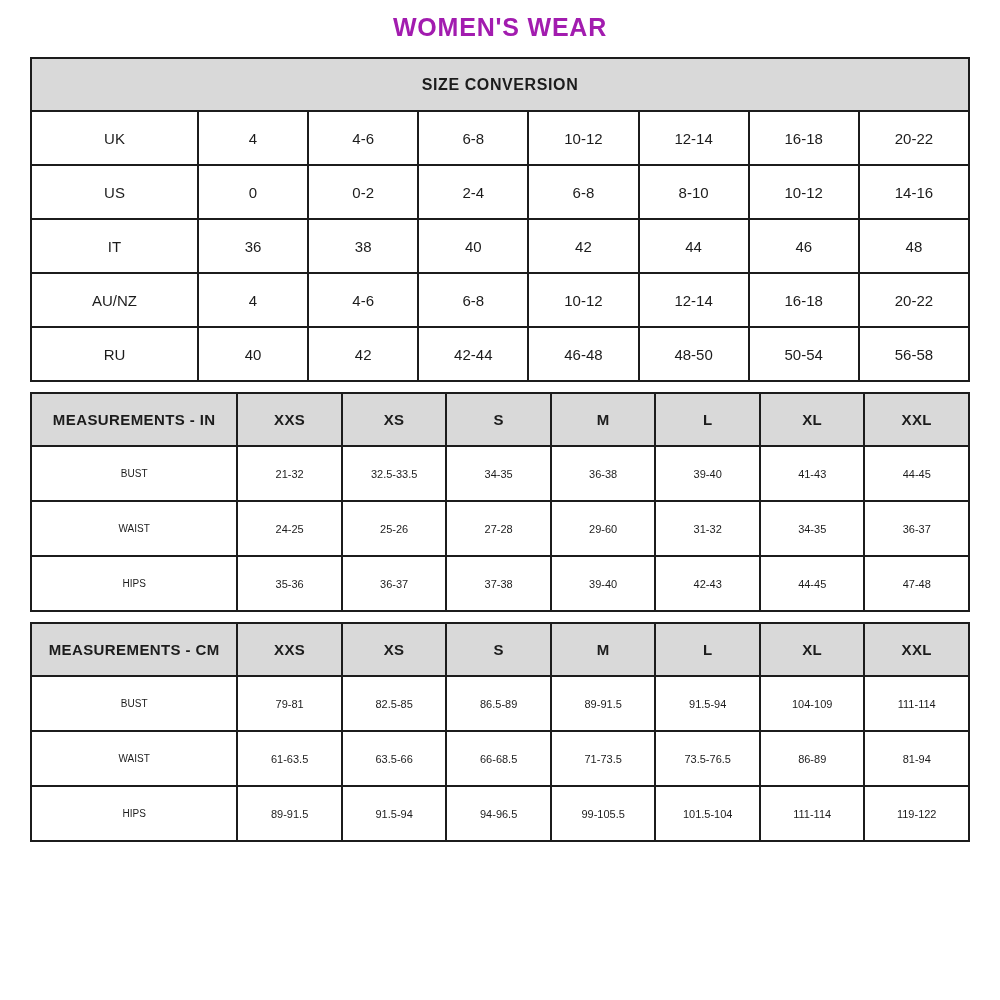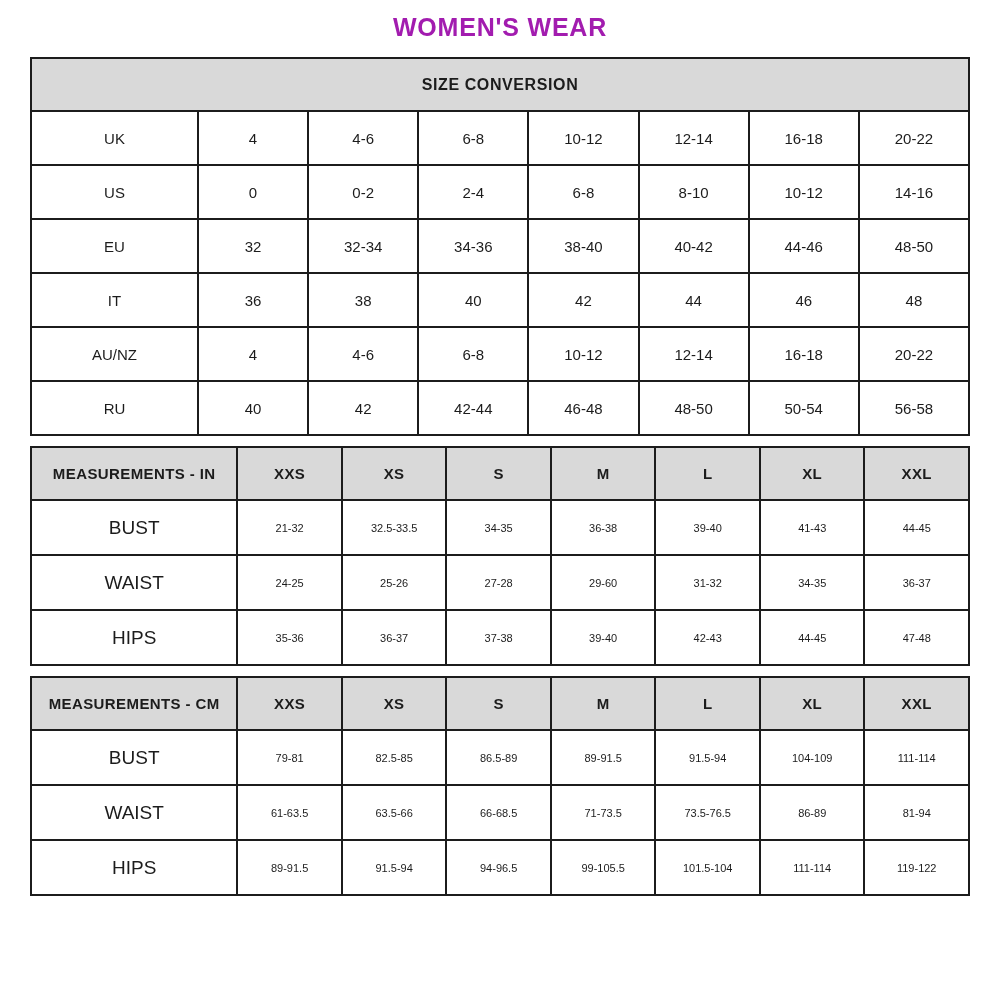--- a/index.html
+++ b/index.html
@@ -53,21 +53,21 @@
   .t1 .size-head td { height: 52px; font-size: 15px; }
   .t1 tbody td { height: 52px; font-size: 15px; }
   
   .t23 .size-head td {
     height: 51px;
     font-size: 15px;
     font-weight: 700;
     letter-spacing: 0.4px;
   }
   .t23 tbody td { height: 53px; font-size: 11px; }
-  .t23 tbody td.label-cell { font-size: 19px; }
+  .t23 tbody td.label-cell { font-size: 10px; }
 </style>
 </head>
 <body>
 
 <h1 class="page-title">WOMEN'S WEAR</h1>
 
 <div class="wrap">
 
   <table class="grid t1">
     <colgroup>
@@ -98,30 +98,20 @@
         </tr>
         <tr>
           <td class="label-cell">US</td>
           <td class="value-cell">0</td>
           <td class="value-cell">0-2</td>
           <td class="value-cell">2-4</td>
           <td class="value-cell">6-8</td>
           <td class="value-cell">8-10</td>
           <td class="value-cell">10-12</td>
           <td class="value-cell">14-16</td>
-        </tr>
-        <tr>
-          <td class="label-cell">EU</td>
-          <td class="value-cell">32</td>
-          <td class="value-cell">32-34</td>
-          <td class="value-cell">34-36</td>
-          <td class="value-cell">38-40</td>
-          <td class="value-cell">40-42</td>
-          <td class="value-cell">44-46</td>
-          <td class="value-cell">48-50</td>
         </tr>
         <tr>
           <td class="label-cell">IT</td>
           <td class="value-cell">36</td>
           <td class="value-cell">38</td>
           <td class="value-cell">40</td>
           <td class="value-cell">42</td>
           <td class="value-cell">44</td>
           <td class="value-cell">46</td>
           <td class="value-cell">48</td>

